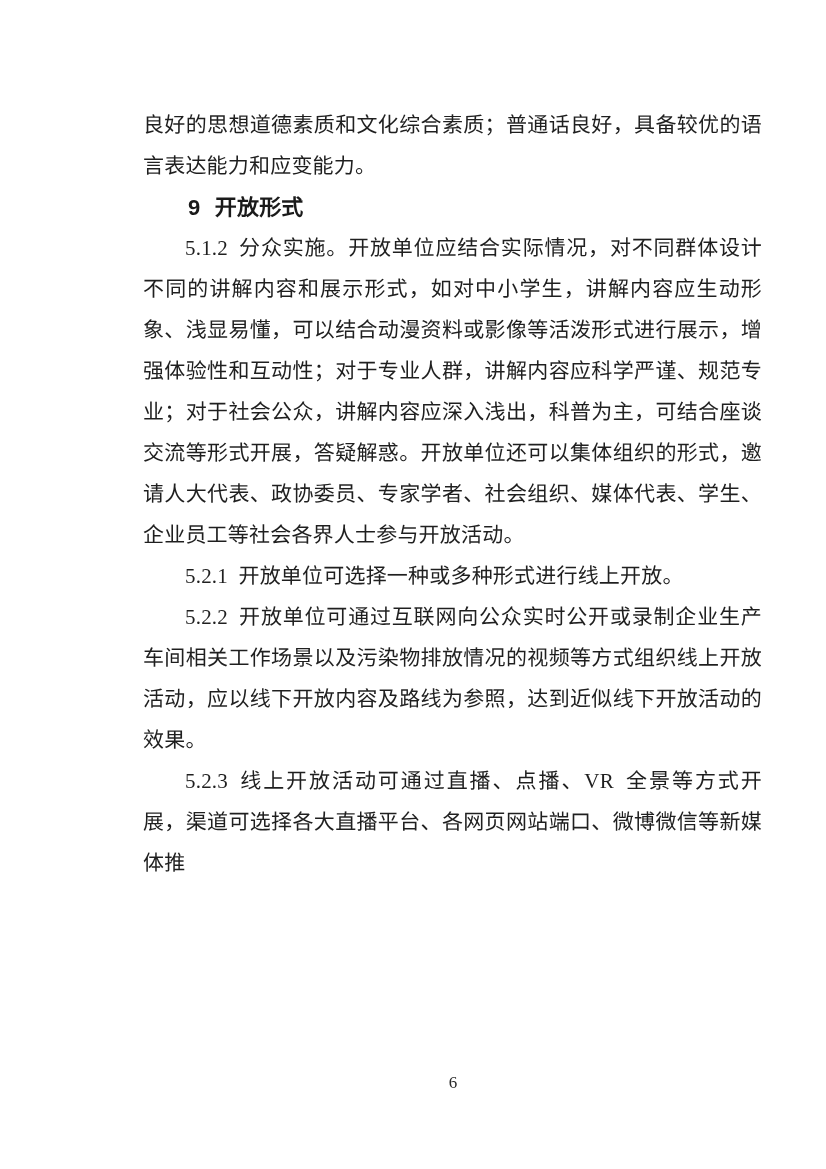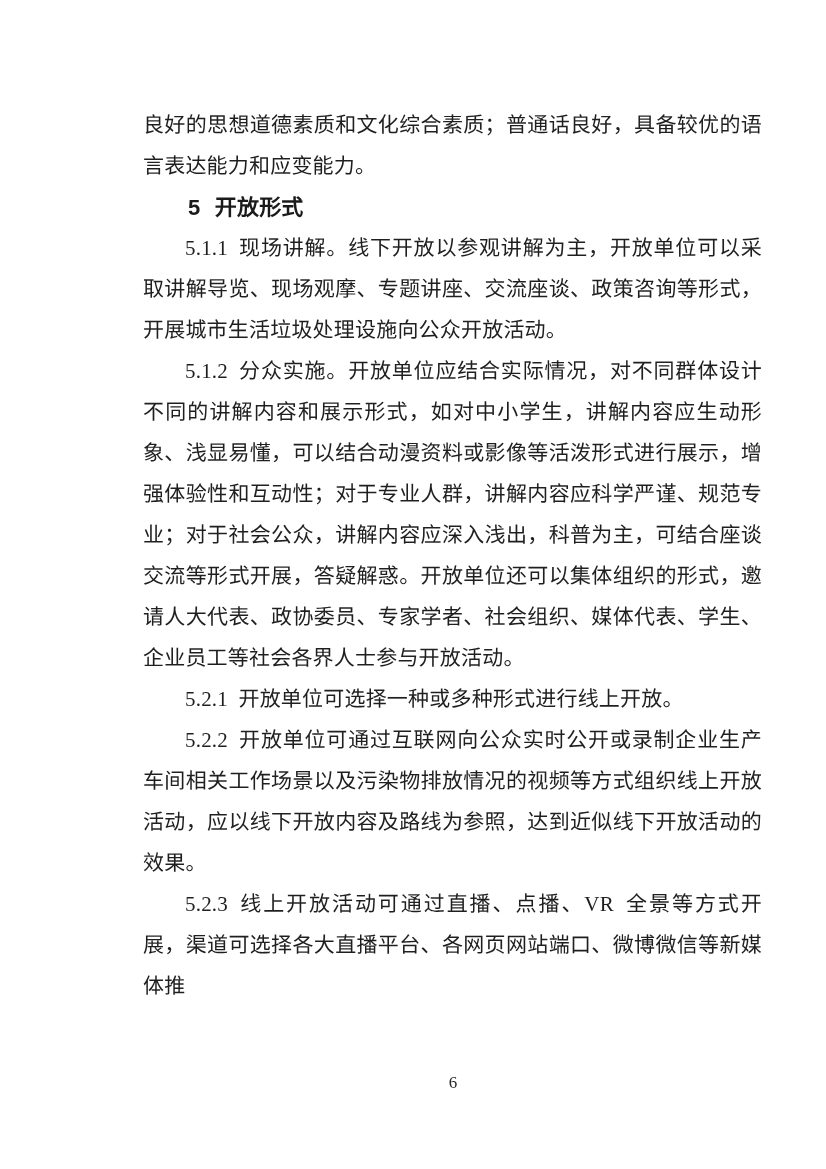--- a/index.html
+++ b/index.html
@@ -58,21 +58,20 @@
     color: #2a2a2a;
     font-family: "Liberation Serif", "DejaVu Serif", serif;
   }
 </style>
 </head>
 <body>
 
 <div class="page">
   <div class="content">
     <p class="body-par">良好的思想道德素质和文化综合素质；普通话良好，具备较优的语言表达能力和应变能力。</p>
-    <h2 class="heading">5 开放形式</h2>
-    <p class="body-par indent">5.1.1 现场讲解。线下开放以参观讲解为主，开放单位可以采取讲解导览、现场观摩、专题讲座、交流座谈、政策咨询等形式，开展城市生活垃圾处理设施向公众开放活动。</p>
+    <h2 class="heading">9 开放形式</h2>
     <p class="body-par indent">5.1.2 分众实施。开放单位应结合实际情况，对不同群体设计不同的讲解内容和展示形式，如对中小学生，讲解内容应生动形象、浅显易懂，可以结合动漫资料或影像等活泼形式进行展示，增强体验性和互动性；对于专业人群，讲解内容应科学严谨、规范专业；对于社会公众，讲解内容应深入浅出，科普为主，可结合座谈交流等形式开展，答疑解惑。开放单位还可以集体组织的形式，邀请人大代表、政协委员、专家学者、社会组织、媒体代表、学生、企业员工等社会各界人士参与开放活动。</p>
     <p class="body-par indent">5.2.1 开放单位可选择一种或多种形式进行线上开放。</p>
     <p class="body-par indent">5.2.2 开放单位可通过互联网向公众实时公开或录制企业生产车间相关工作场景以及污染物排放情况的视频等方式组织线上开放活动，应以线下开放内容及路线为参照，达到近似线下开放活动的效果。</p>
     <p class="body-par indent">5.2.3 线上开放活动可通过直播、点播、VR 全景等方式开展，渠道可选择各大直播平台、各网页网站端口、微博微信等新媒体推</p>
   </div>
   <div class="page-number">6</div>
 </div>
 
 </body></html>

